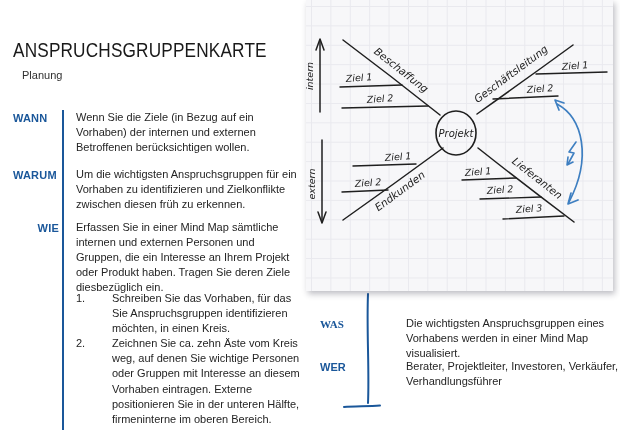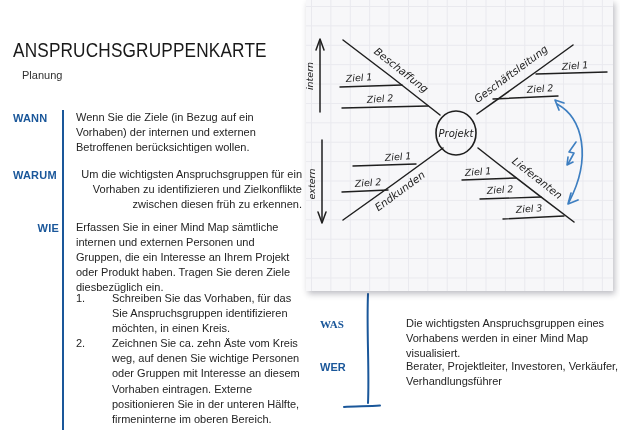--- a/index.html
+++ b/index.html
@@ -52,21 +52,21 @@
 
 <div class="title">ANSPRUCHSGRUPPENKARTE</div>
 <div class="subtitle">Planung</div>
 
 <div class="left-divider"></div>
 
 <div class="row-label" style="top:112px;">WANN</div>
 <div class="row-text" style="top:110px;">Wenn Sie die Ziele (in Bezug auf ein Vorhaben) der internen und externen Betroffenen berücksichtigen wollen.</div>
 
 <div class="row-label" style="top:169px;">WARUM</div>
-<div class="row-text" style="top:167px;text-align:right;">Um die wichtigsten Anspruchsgruppen für ein Vorhaben zu identifizieren und Zielkonflikte zwischen diesen früh zu erkennen.</div>
+<div class="row-text" style="top:167px;">Um die wichtigsten Anspruchsgruppen für ein Vorhaben zu identifizieren und Zielkonflikte zwischen diesen früh zu erkennen.</div>
 
 <div class="row-label" style="top:222px;text-align:right;">WIE</div>
 <div class="row-text" style="top:220px;">Erfassen Sie in einer Mind Map sämtliche internen und externen Personen und Gruppen, die ein Interesse an Ihrem Projekt oder Produkt haben. Tragen Sie deren Ziele diesbezüglich ein.</div>
 
 <div class="steps">
   <div class="step">
     <span class="num">1.</span>
     <span class="stext">Schreiben Sie das Vorhaben, für das Sie Anspruchsgruppen identifizieren möchten, in einen Kreis.</span>
   </div>
   <div class="step">

